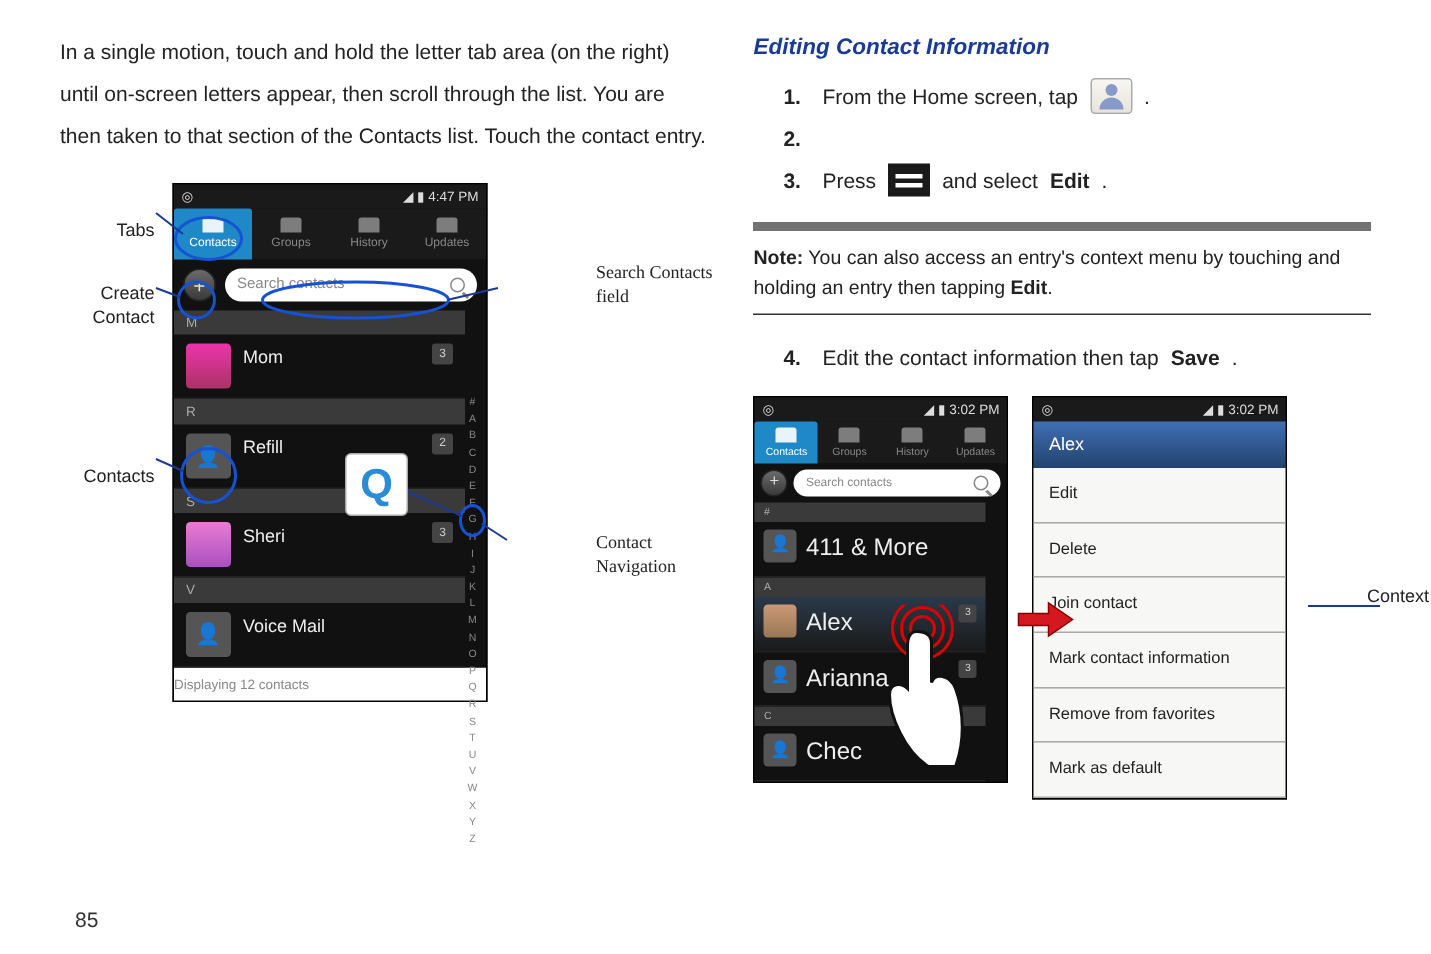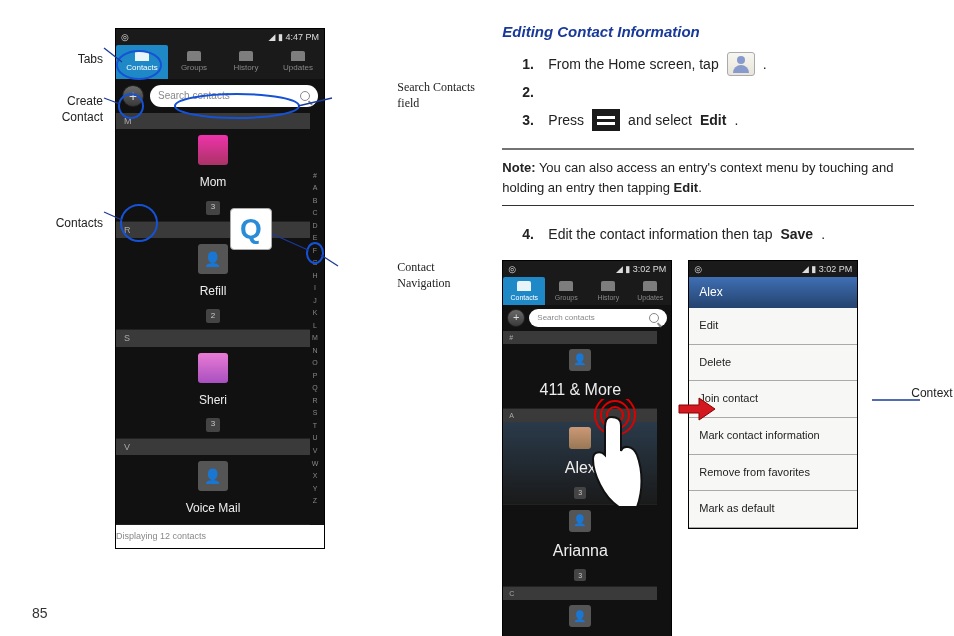--- a/index.html
+++ b/index.html
@@ -85,21 +85,21 @@
     content: "";
     position: absolute;
     left: 5px;
     width: 18px;
     height: 3px;
     background: #fff;
   }
   .inline-icon-menu::before { top: 7px; }
   .inline-icon-menu::after { top: 13px; }
   .note-box {
-    border-top: 2px solid #737373;
+    border-top: 6px solid #737373;
     border-bottom: 1px solid #333;
     padding: 8px 0;
     margin: 14px 0;
     font-size: 13px;
     line-height: 1.5;
   }
   .note-label { font-weight: bold; }
   
   .phone-wrap { position: relative; margin-top: 8px; }
   .phone-labels-left {
@@ -237,27 +237,25 @@
   }
   .separator {
     background: #3a3a3a;
     color: #aaa;
     font-size: 9px;
     padding: 1px 8px;
     letter-spacing: 1px;
   }
   .contactrow {
     display: flex;
-    align-items: center;
     padding: 6px 8px;
     gap: 8px;
     color: #eee;
     border-bottom: 1px solid #222;
     position: relative;
-    flex-direction: column;
   }
   .avatar {
     width: 30px; height: 30px;
     background: #555;
     border-radius: 3px;
     display: flex;
     align-items: center;
     justify-content: center;
     color:#ddd;
     overflow:hidden;
@@ -354,41 +352,42 @@
     position:absolute;
     right: -72px;
     top: 125px;
     font-size:12px;
     text-align:left;
     line-height:1.4;
   }
   .page-num {
     position:absolute;
     bottom: 12px;
-    left: 32px;
+    left: 50px;
     font-size: 14px;
     color:#333;
   }
   .phone-small .tabsrow { height: 28px; }
   .phone-small .tab { font-size:7px; }
   .phone-small .searchrow { padding:4px; gap:4px; }
   .phone-small .plusbtn { width:18px; height:18px; font-size:11px; }
   .phone-small .searchbox { height:18px; font-size:8px; }
   .phone-small .contactrow { padding:5px 6px; gap:6px; }
   .phone-small .contactrow .name { font-size:16px; }
   .phone-small .avatar { width:22px; height:22px; }
   .phone-small .contactrow .cnt { width:12px; height:12px; font-size:7px; }
   .phone-small .separator { font-size:7px; padding:1px 6px;}
 </style>
 </head>
 <body>
 
 <div class="columns">
 
   <div class="col" style="flex:1.05">
+    <p class="intro-text">In a single motion, touch and hold the letter tab area (on the right) until on-screen letters appear, then scroll through the list. You are then taken to that section of the Contacts list. Touch the contact entry.</p>
 
     <div class="phone-wrap">
 
       <div class="phone-labels-left">
         <div style="top:12px">Tabs</div>
         <div style="top:56px; line-height:1.3">Create Contact</div>
         <div style="top:176px">Contacts</div>
       </div>
 
       <div class="phone-labels-right">

